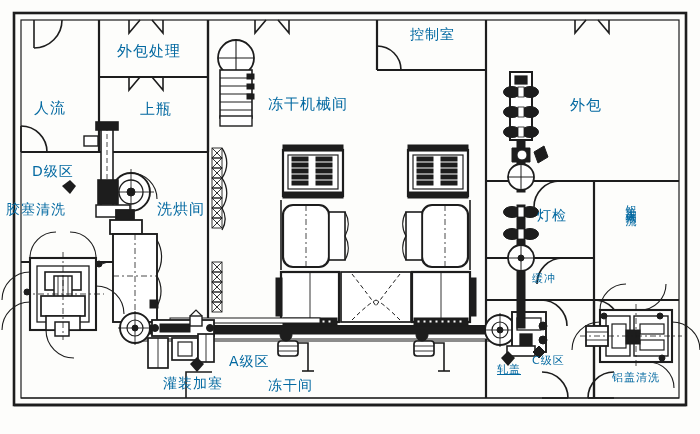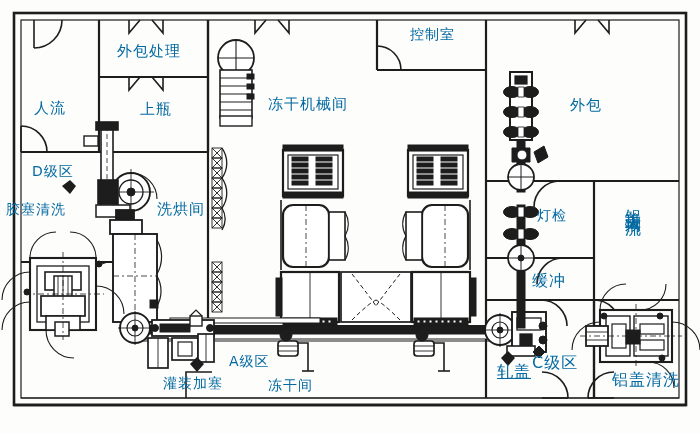--- a/index.html
+++ b/index.html
@@ -3,21 +3,21 @@
 <meta charset="utf-8">
 <style>
   html,body{margin:0;padding:0;background:#ffffff;}
   body{font-family:"DejaVu Sans","Liberation Sans",sans-serif;}
   #plan{position:relative;width:700px;height:434px;background:#fdfdfb;overflow:hidden;}
   #planSvg{position:absolute;left:0;top:0;}
   .lbl{position:absolute;color:#0369a1;white-space:nowrap;font-family:"DejaVu Sans","Liberation Sans",sans-serif;letter-spacing:1px;}
   .lbl.v{writing-mode:vertical-rl;text-orientation:upright;letter-spacing:2px;white-space:normal;}
   .s15{font-size:15px;}
   .s14{font-size:14px;}
-  .s13{font-size:16px;}
+  .s13{font-size:11px;}
   sup{font-size:9px;vertical-align:super;}
 </style>
 </head>
 <body>
 
 <div id="plan">
 
 <svg id="planSvg" width="700" height="434" viewBox="0 0 700 434">
   <defs>
     <g id="hatchX">

